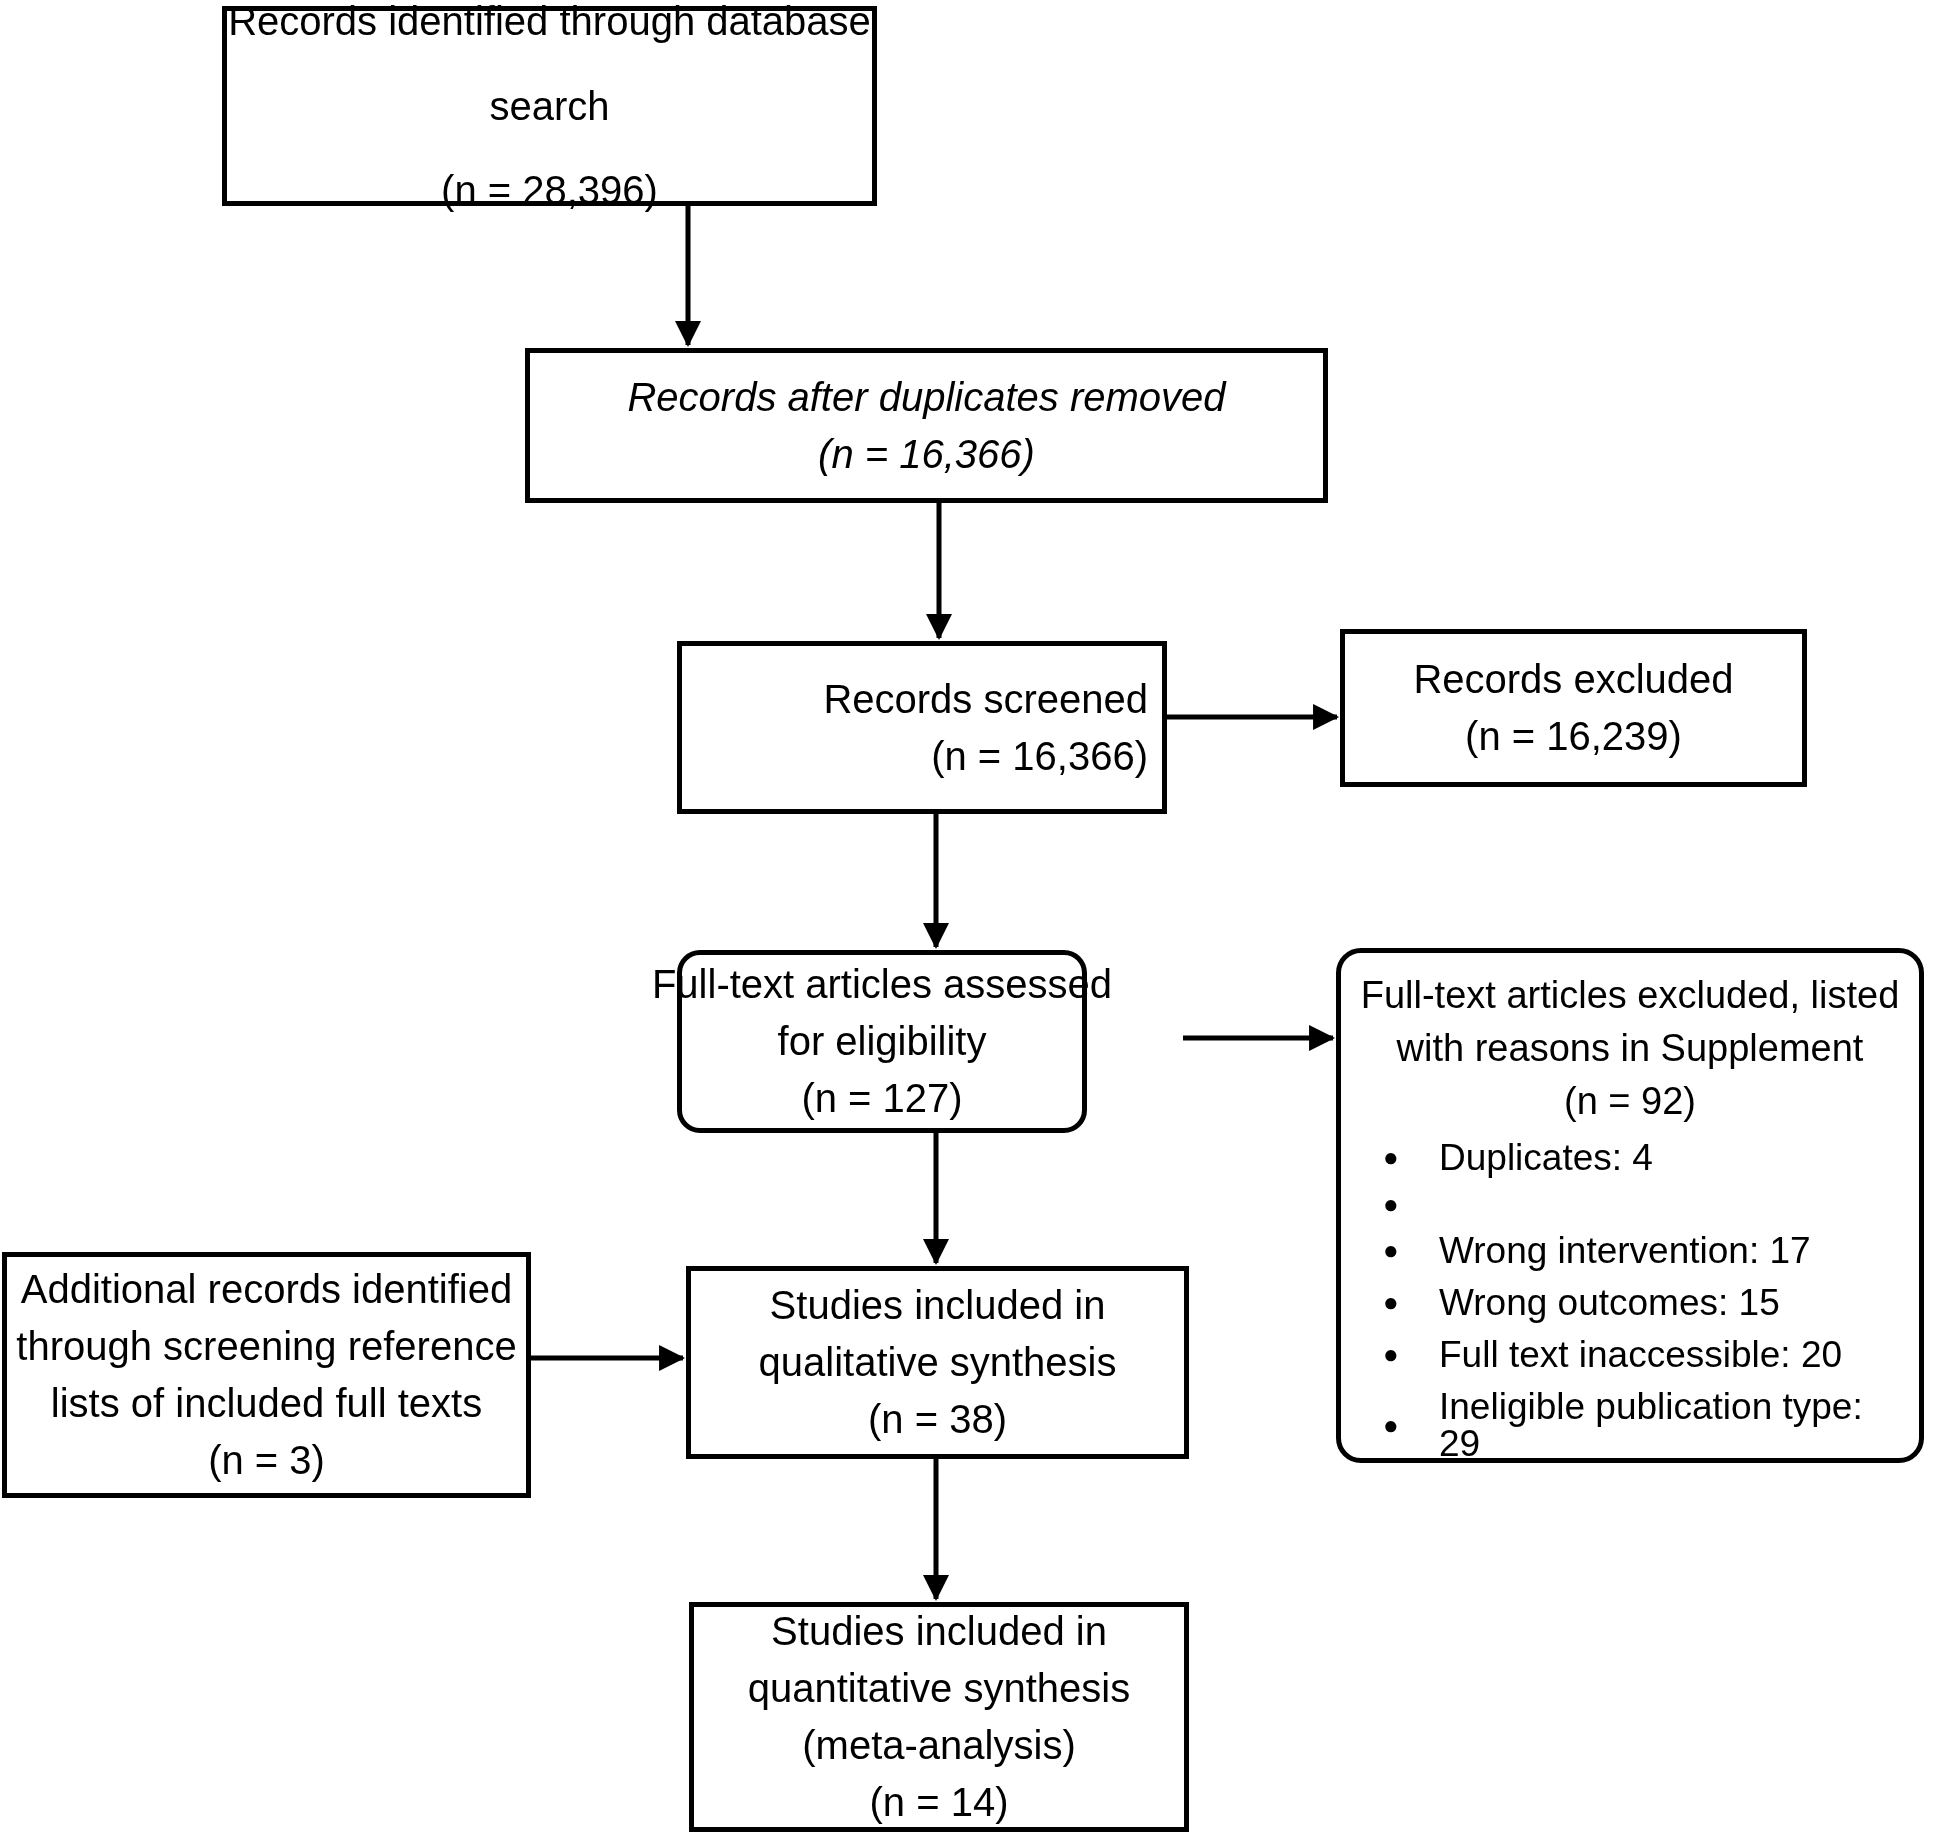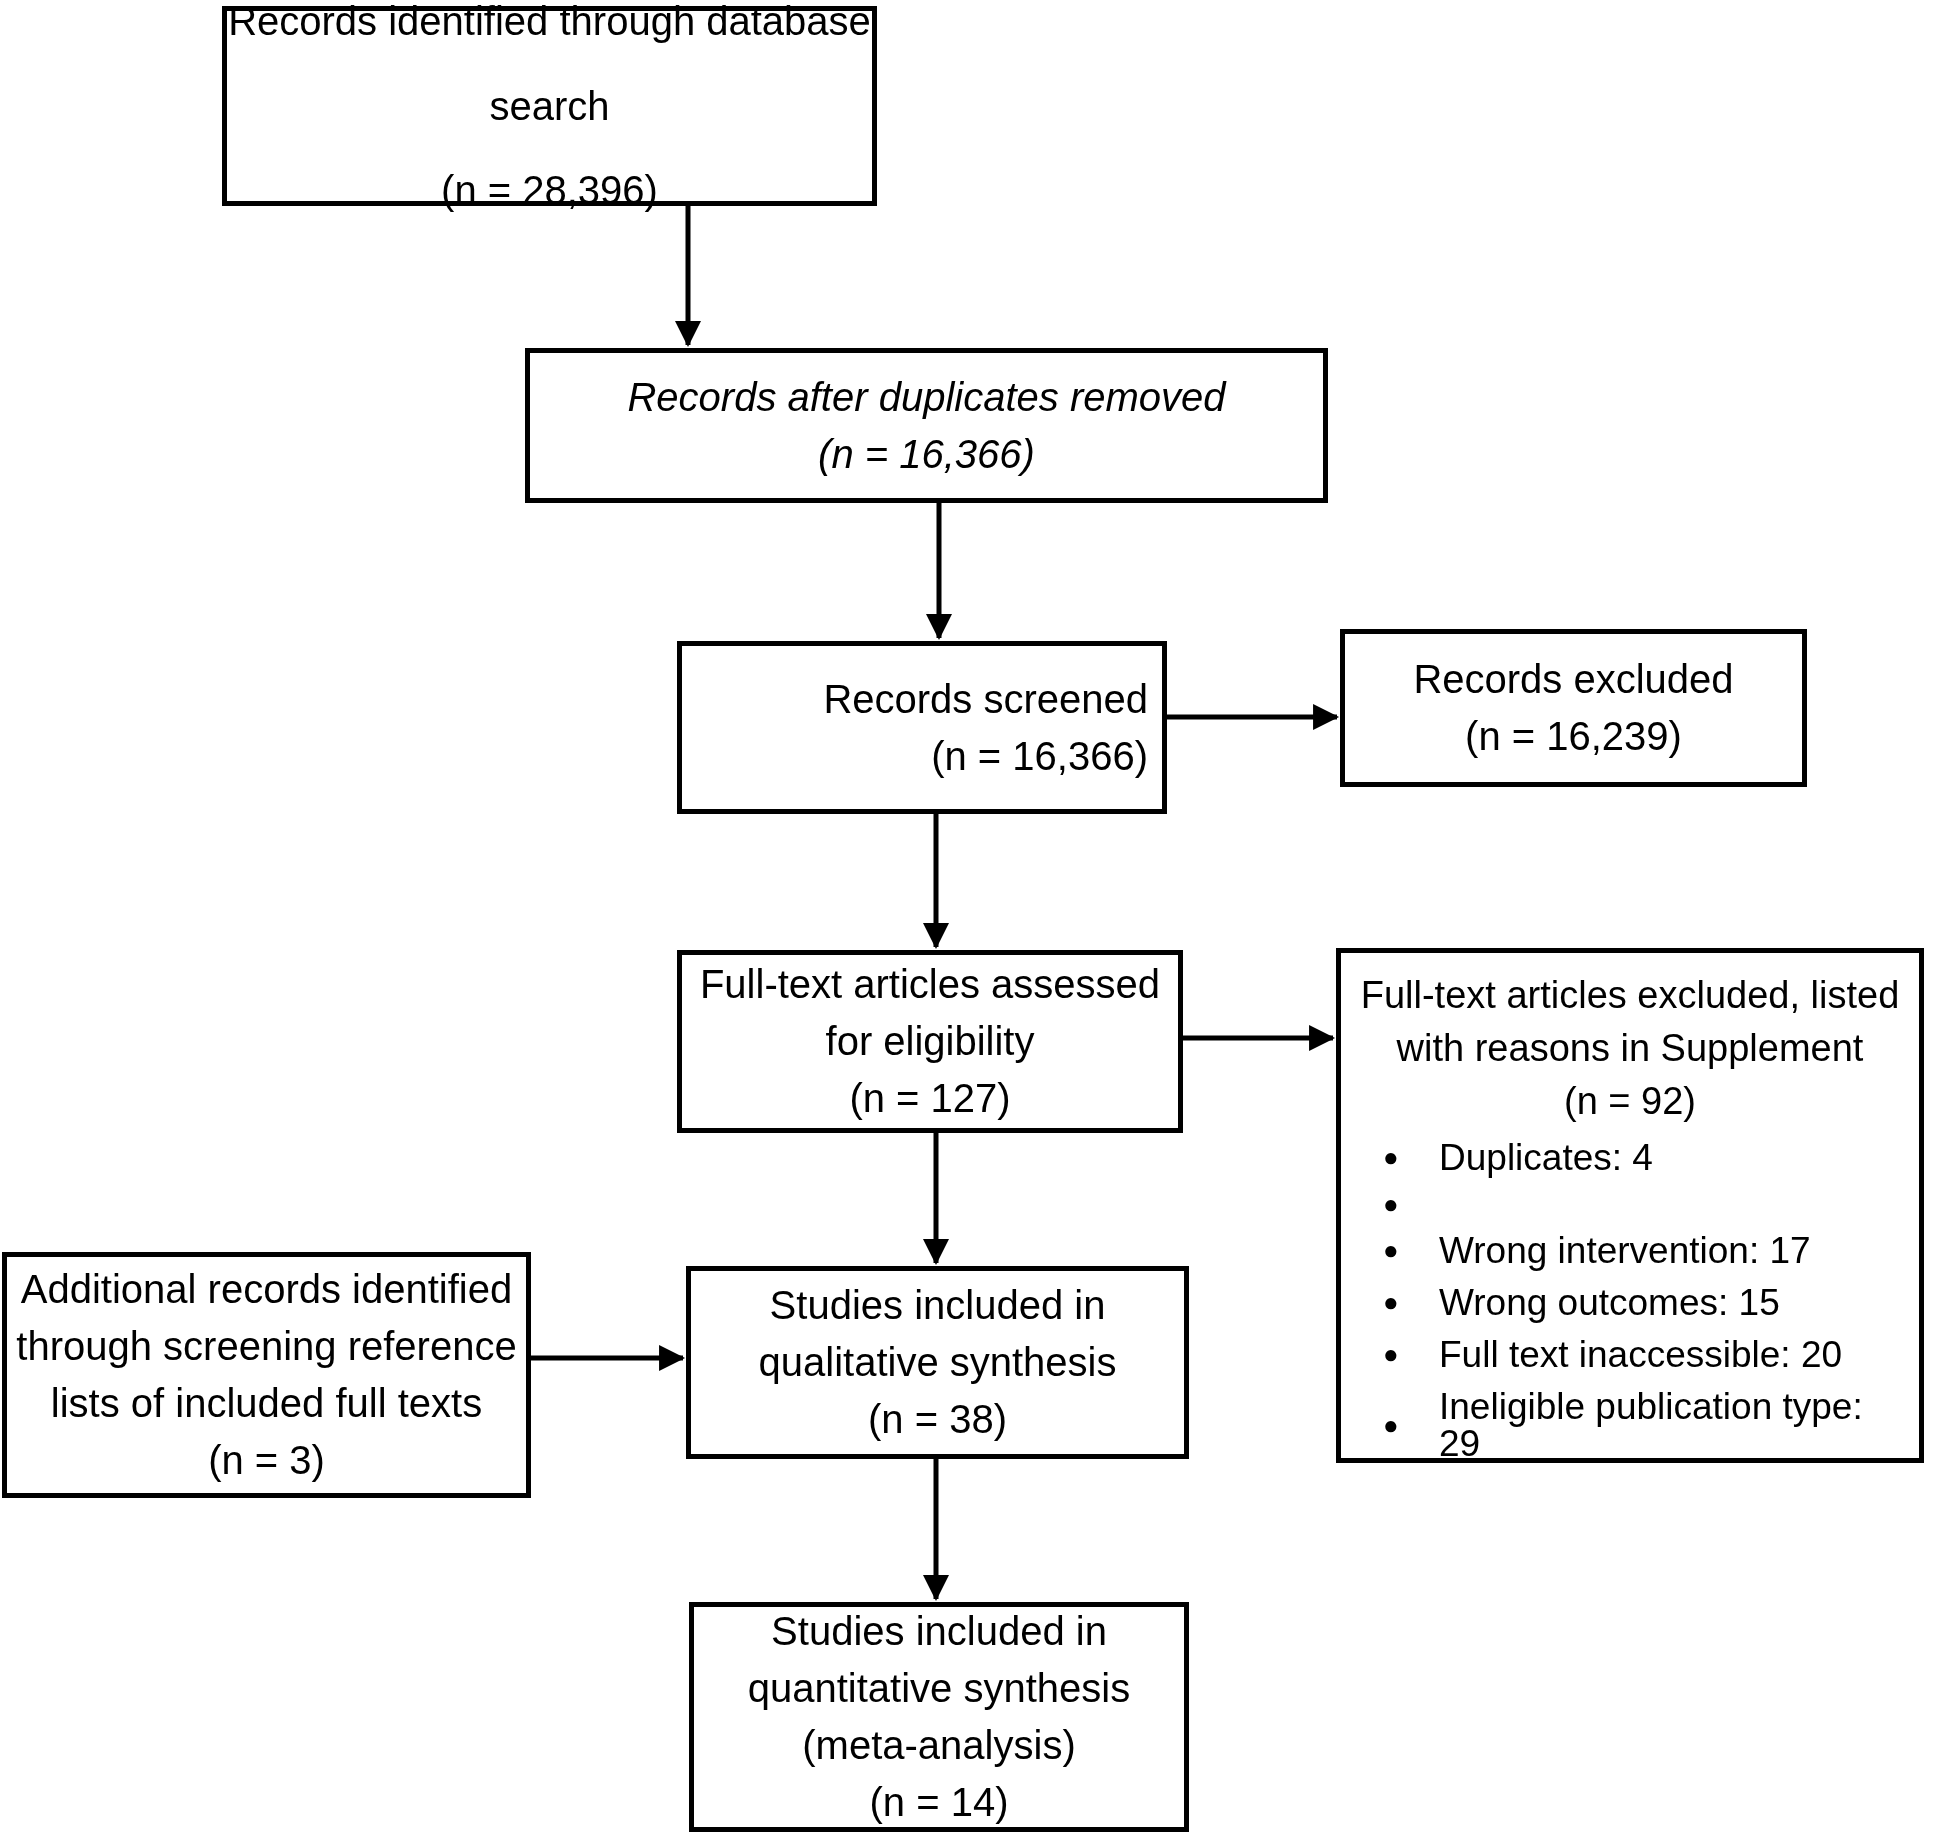--- a/index.html
+++ b/index.html
@@ -31,23 +31,23 @@
   }
   .box .line {
     display: block;
     white-space: nowrap;
   }
   
   #box-identified        { left: 222px;  top: 6px;    width: 655px; height: 200px; gap: 28px; }
   #box-deduplicated      { left: 525px;  top: 348px;  width: 803px; height: 155px; font-style: italic; }
   #box-screened          { left: 677px;  top: 641px;  width: 490px; height: 173px; align-items: flex-end; }
   #box-records-excluded  { left: 1340px; top: 629px;  width: 467px; height: 158px; }
-  #box-fulltext-assessed { left: 677px;  top: 950px;  width: 506px; height: 183px; }
+  #box-fulltext-assessed { left: 677px;  top: 950px;  width: 410px; height: 183px; border-radius: 23px; }
   #box-fulltext-excluded { left: 1336px; top: 948px;  width: 588px; height: 515px;
-                           justify-content: flex-start; padding-top: 16px; font-size: 38px; line-height: 1.40; }
+                           justify-content: flex-start; padding-top: 16px; font-size: 38px; line-height: 1.40; border-radius: 25px; }
   #box-additional        { left: 2px;    top: 1252px; width: 529px; height: 246px; }
   #box-qualitative       { left: 686px;  top: 1266px; width: 503px; height: 193px; }
   #box-quantitative      { left: 689px;  top: 1602px; width: 500px; height: 230px; }
 
   .reasons-list {
     list-style: none;
     margin: 10px 0 0 0;
     padding: 0 0 0 28px;
     align-self: stretch;
     text-align: left;

